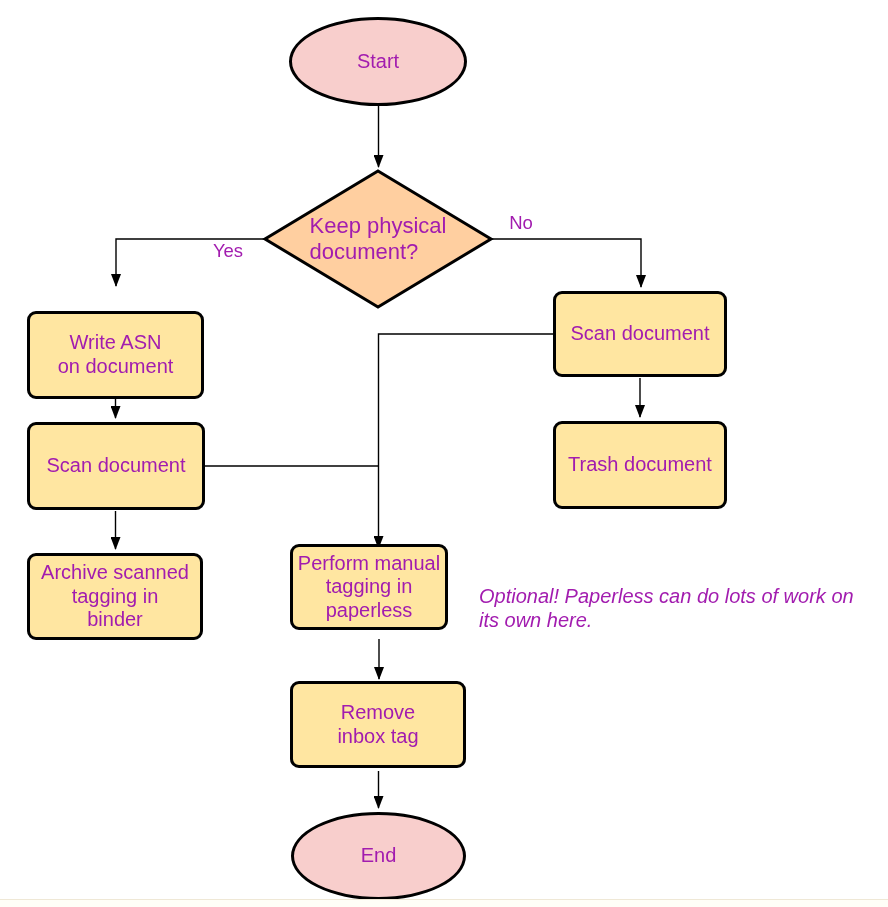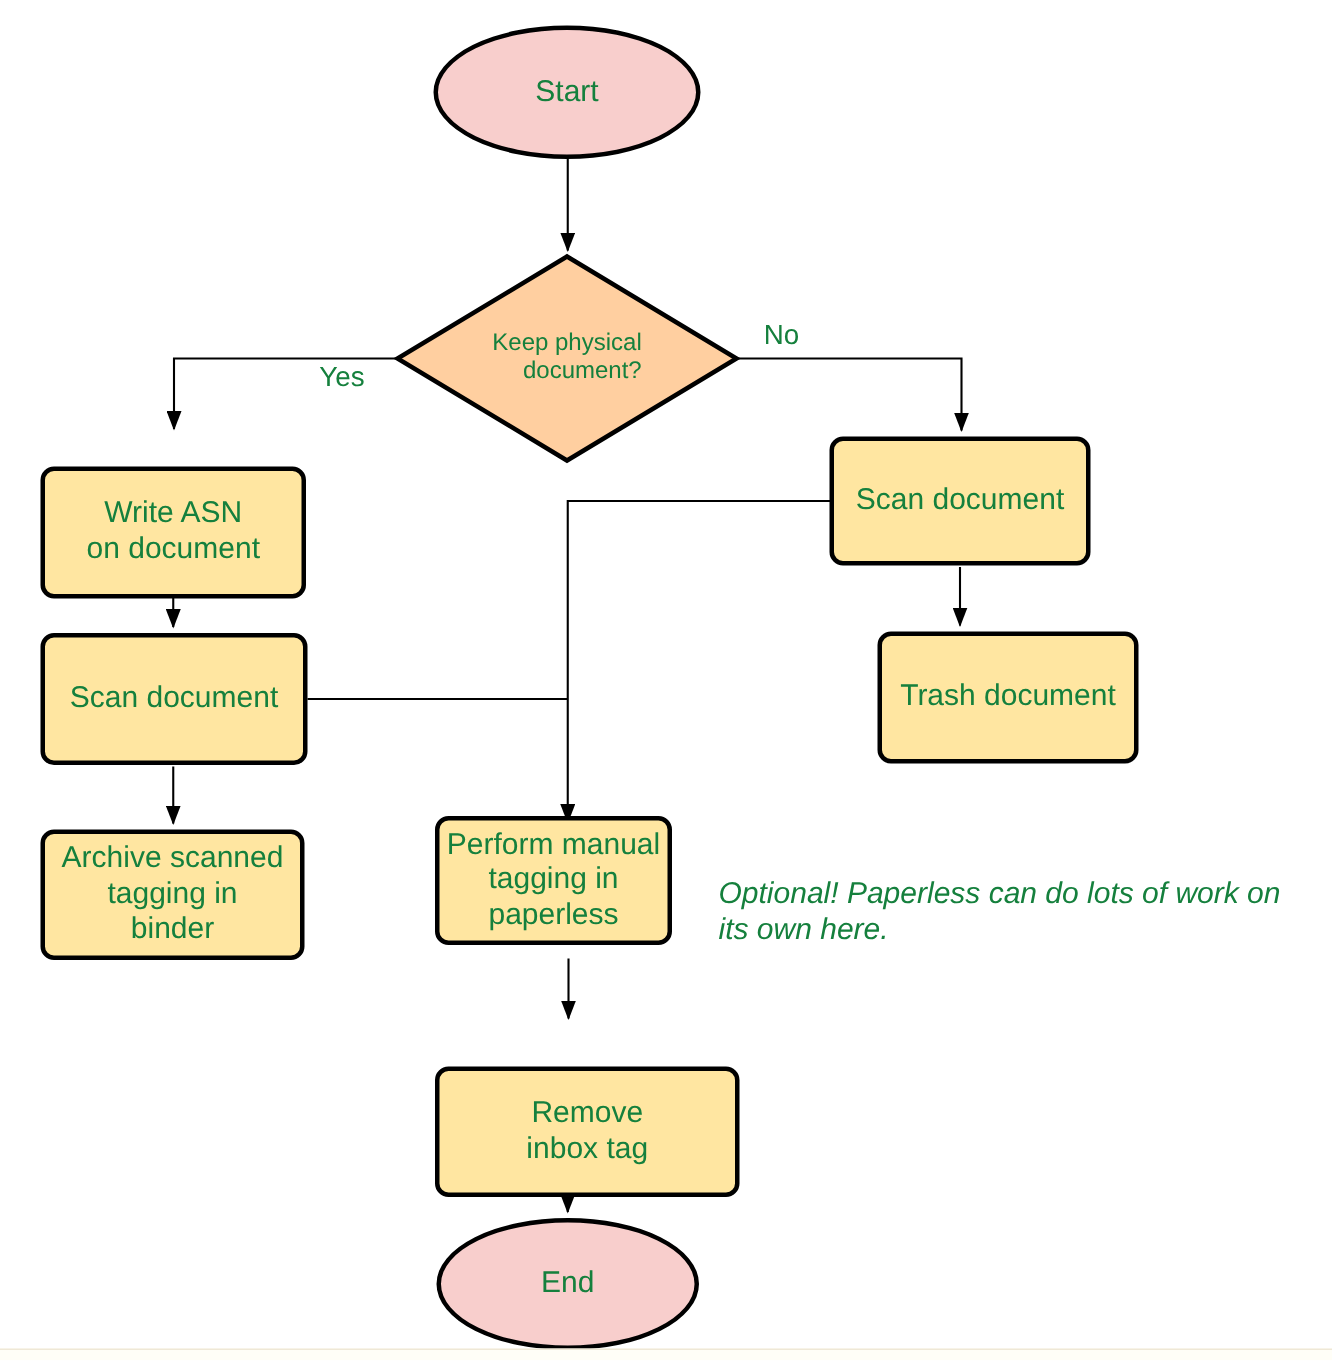--- a/index.html
+++ b/index.html
@@ -7,21 +7,21 @@
     padding: 0;
     background: #ffffff;
     font-family: "Liberation Sans", sans-serif;
   }
   #canvas {
     position: relative;
     width: 888px;
     height: 907px;
     background: #ffffff;
     overflow: hidden;
-    color: #15803d;
+    color: #a21caf;
   }
   #connector-layer {
     position: absolute;
     left: 0;
     top: 0;
     width: 888px;
     height: 907px;
   }
   .edge {
     fill: none;
@@ -46,22 +46,22 @@
   }
   .terminal {
     background: var(--terminal_fill, #F8CECC);
     border-radius: 50%;
   }
   .decision-label {
     position: absolute;
     display: flex;
     align-items: center;
     justify-content: center;
-    text-align: right;
-    font-size: 16px;
+    text-align: left;
+    font-size: 22px;
     line-height: 1.18;
     white-space: pre-line;
   }
   .edge-label {
     position: absolute;
     font-size: 18.5px;
     text-align: center;
     white-space: nowrap;
   }
   .annotation {
@@ -120,27 +120,27 @@
 on document</div>
 
   <div class="node process" style="left:27px; top:422px; width:178px; height:88px;">Scan document</div>
 
   <div class="node process" style="left:27px; top:553px; width:176px; height:87px;">Archive scanned
 tagging in
 binder</div>
 
   <div class="node process" style="left:553px; top:291px; width:174px; height:86px;">Scan document</div>
 
-  <div class="node process" style="left:553px; top:421px; width:174px; height:88px;margin-left:32px;">Trash document</div>
+  <div class="node process" style="left:553px; top:421px; width:174px; height:88px;">Trash document</div>
 
   <div class="node process" style="left:290px; top:544px; width:158px; height:86px;">Perform manual
 tagging in
 paperless</div>
 
-  <div class="node process" style="left:290px; top:711px; width:203px; height:87px;">Remove
+  <div class="node process" style="left:290px; top:681px; width:176px; height:87px;">Remove
 inbox tag</div>
 
   <div class="node terminal" style="left:291px; top:812px; width:175px; height:88px;">End</div>
 
   <div class="annotation" style="left:479px; top:584px; width:410px;">Optional! Paperless can do lots of work on
 its own here.</div>
 
   <div class="page-edge"></div>
 
 </div>

